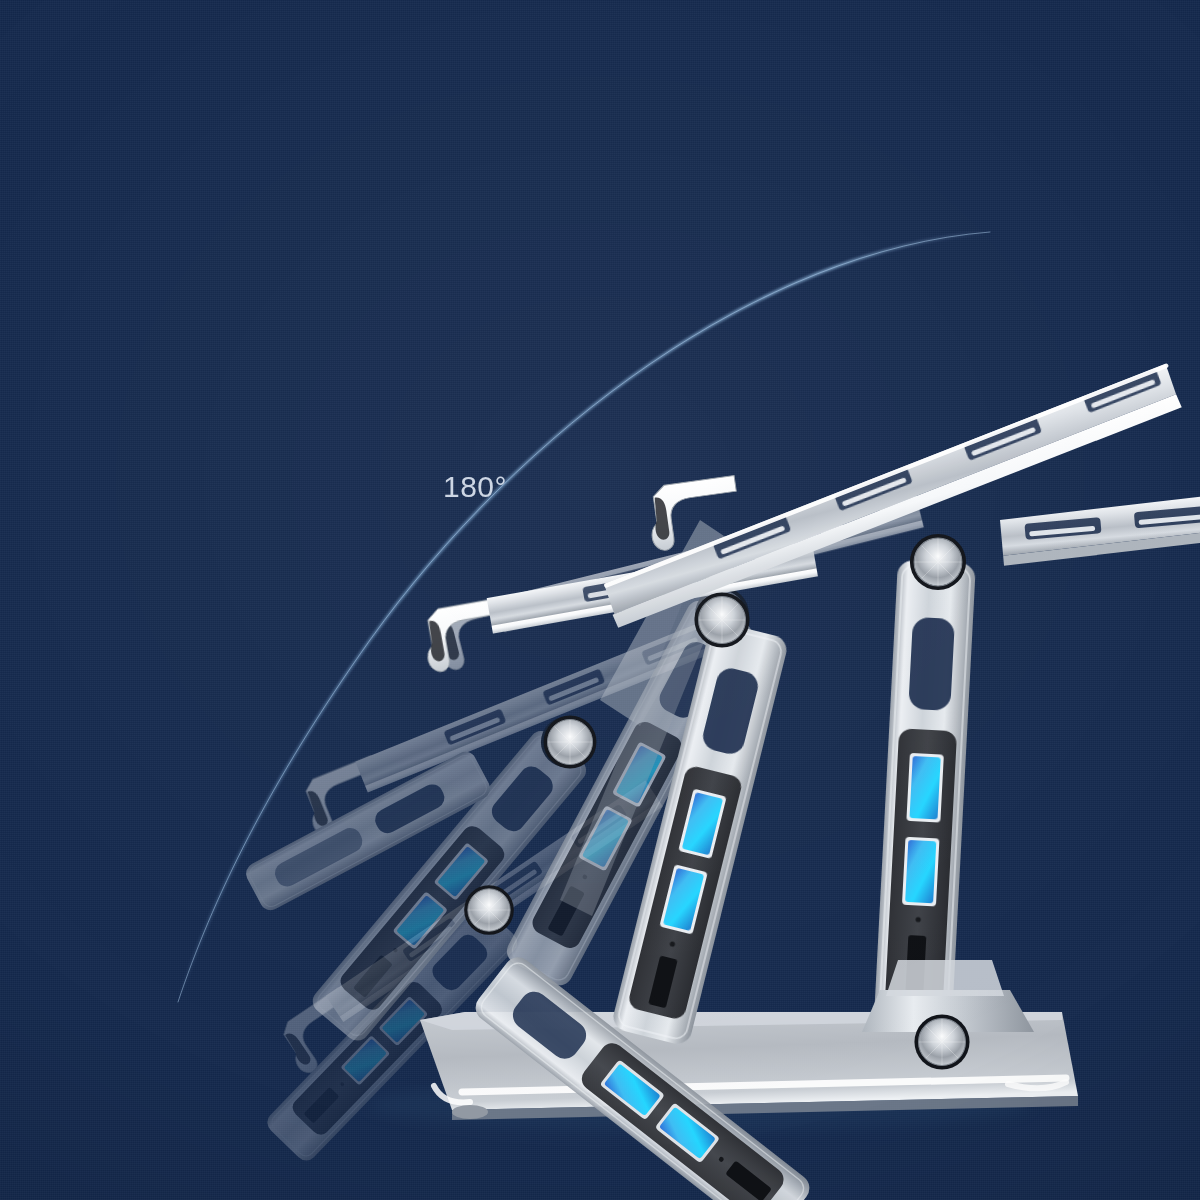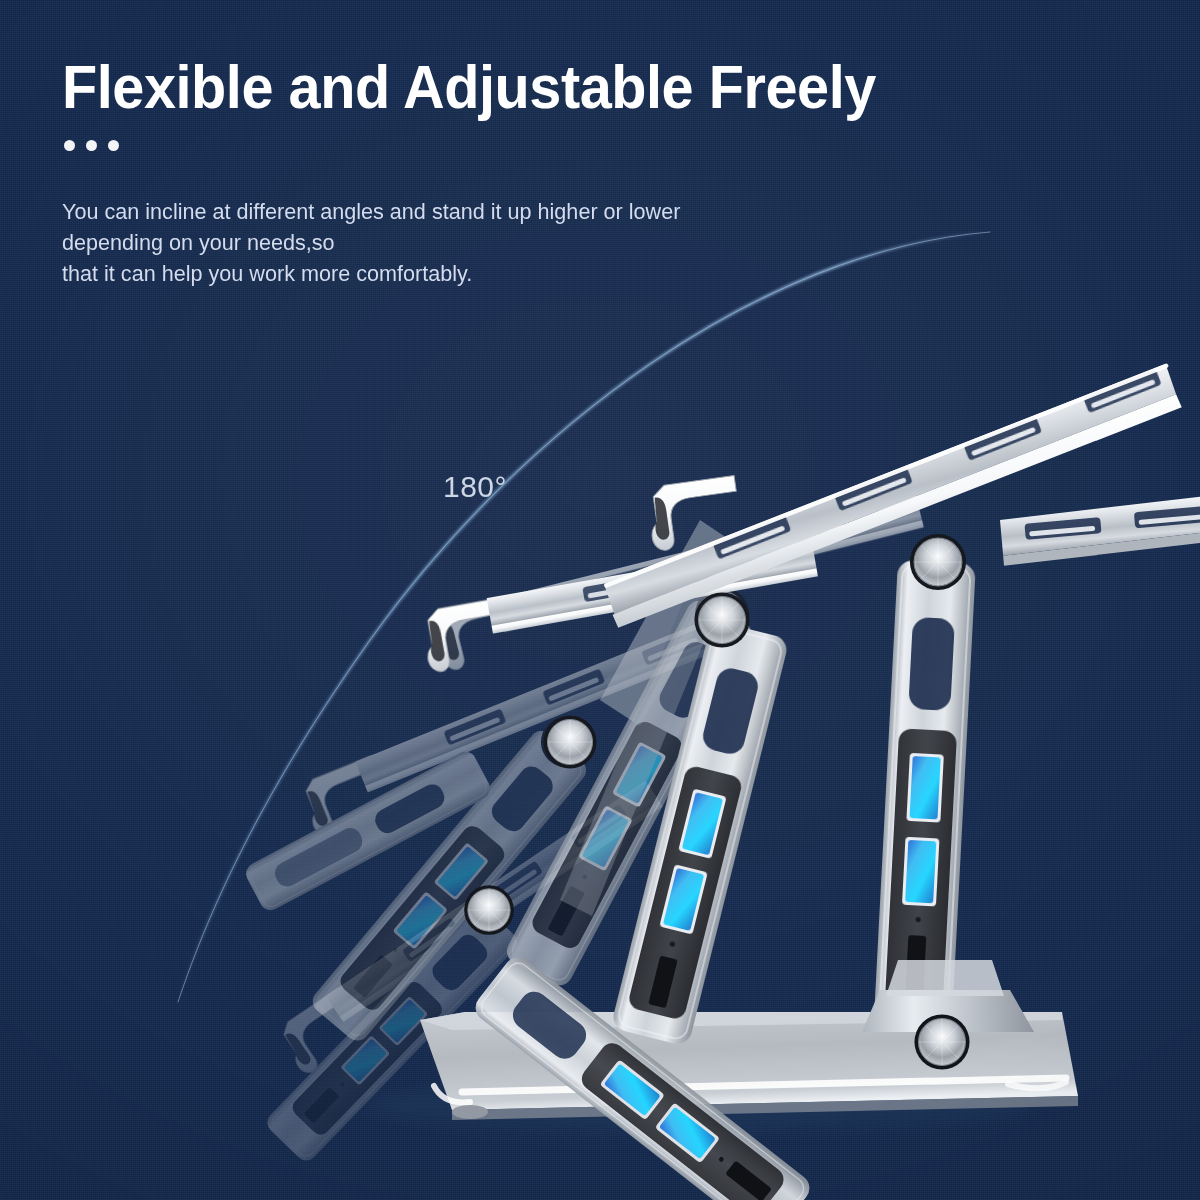--- a/index.html
+++ b/index.html
@@ -330,27 +330,16 @@
     </g>
 
     <g id="arc-layer">
       <path d="M990,232 C760,250 520,430 370,640 C268,784 212,900 178,1002" fill="none" stroke="url(#arcGrad)" stroke-width="2.1" stroke-linecap="round" filter="url(#glowArc)"></path>
       <path d="M990,232 C760,250 520,430 370,640 C268,784 212,900 178,1002" fill="none" stroke="#b4d4f2" stroke-width=".9" stroke-linecap="round" opacity=".55"></path>
     </g>
   </svg>
 
   <div class="vignette"></div>
 
-  <div id="text-block">
-    <div id="page-title">Flexible and Adjustable Freely</div>
-    <div id="ellipsis">
-      <i></i>
-      <i></i>
-      <i></i>
-    </div>
-    <div id="body-copy">You can incline at different angles and stand it up higher or lower
-depending on your needs,so
-that it can help you work more comfortably.</div>
-  </div>
 
   <div id="angle-label">180°</div>
 
 </div>
 
 </body></html>

